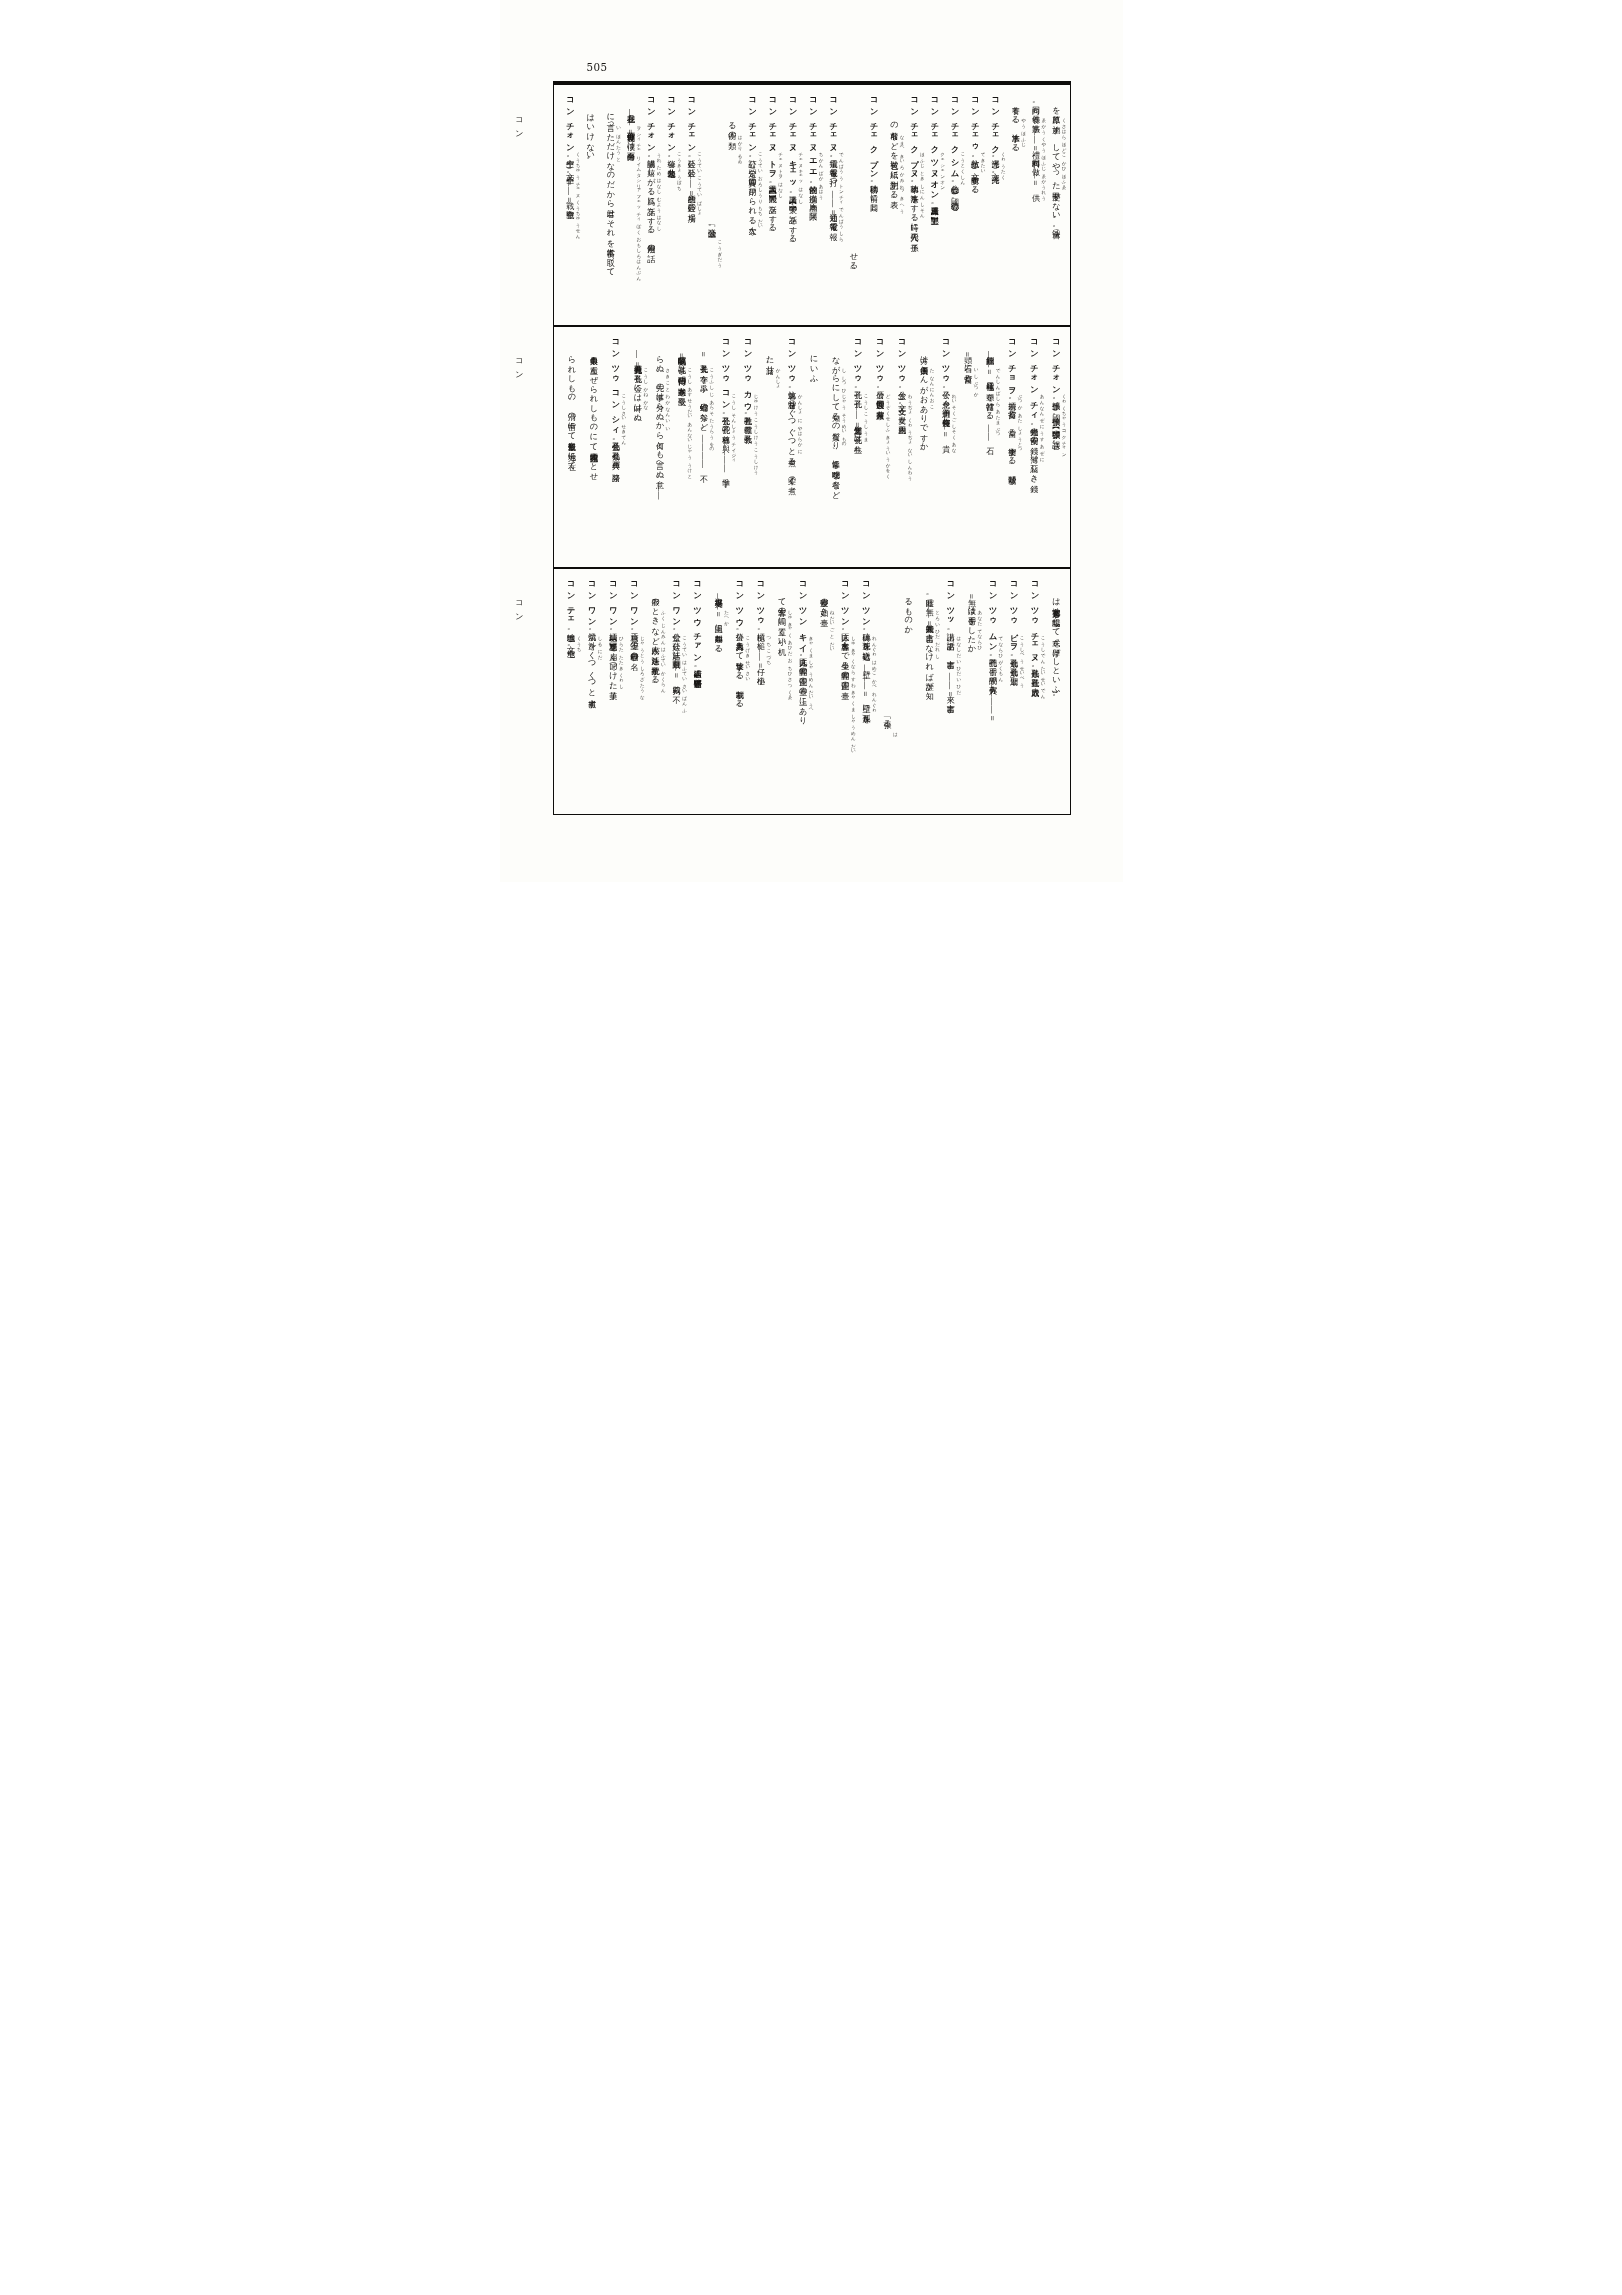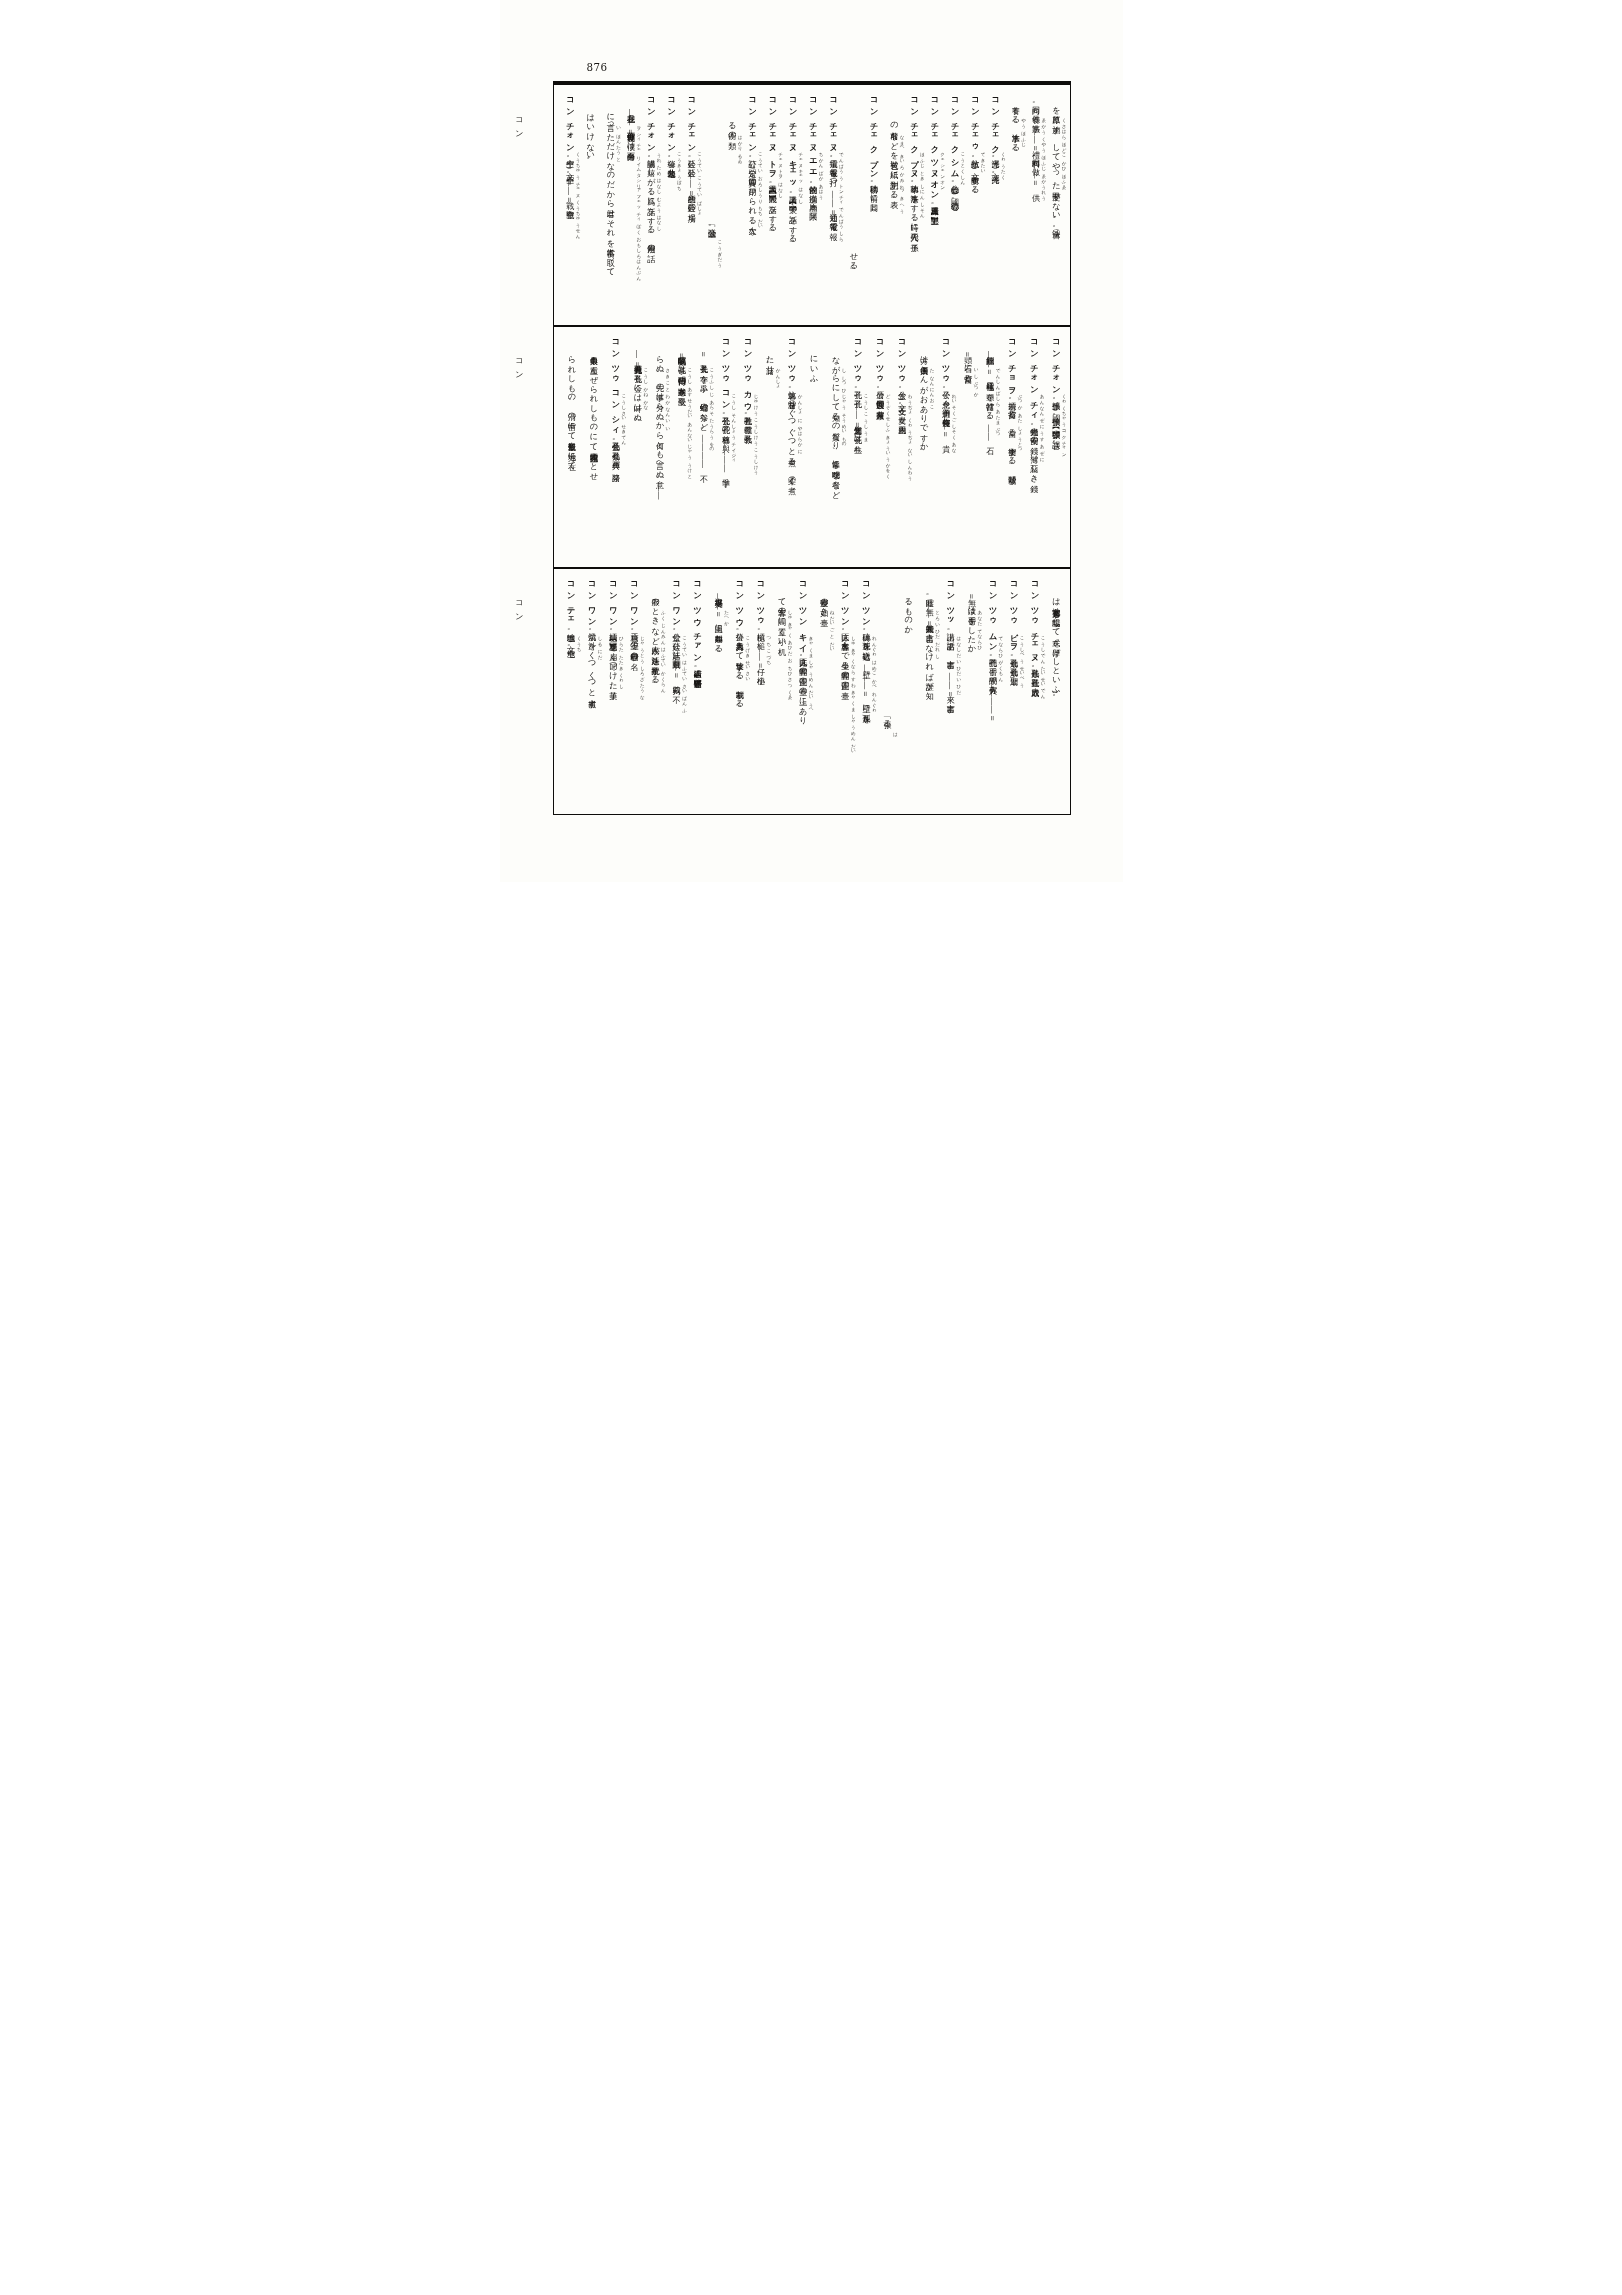--- a/index.html
+++ b/index.html
@@ -19,21 +19,21 @@
         letter-spacing:0.3px;white-space:normal;}
   .head{display:inline;font-weight:bold;letter-spacing:1.4px;margin-bottom:3.8px;}
   .body{display:inline;}
   .kana{position:absolute;right:-1.1px;font-size:4.6px;line-height:1.05;color:#2b2925;
         letter-spacing:0.3px;opacity:0.9;}
 </style>
 </head>
 <body>
 
 <div class="page">
-  <div class="page-number">876</div>
+  <div class="page-number">505</div>
 
   <div class="margin-label ml-0">コン</div>
   <div class="margin-label ml-1">コン</div>
   <div class="margin-label ml-2">コン</div>
 
   <div class="frame">
     <div class="band sep">
         <div class="col">
           <span class="main" style="top: 8.1px; height: calc(100% - 8.1px);"><span class="body">を草原に施す、してやった甲斐がない。㊁法會。</span></span>
           <span class="kana" style="top: 23px;">くさはら ほどこ かひ ほふゑ</span>

